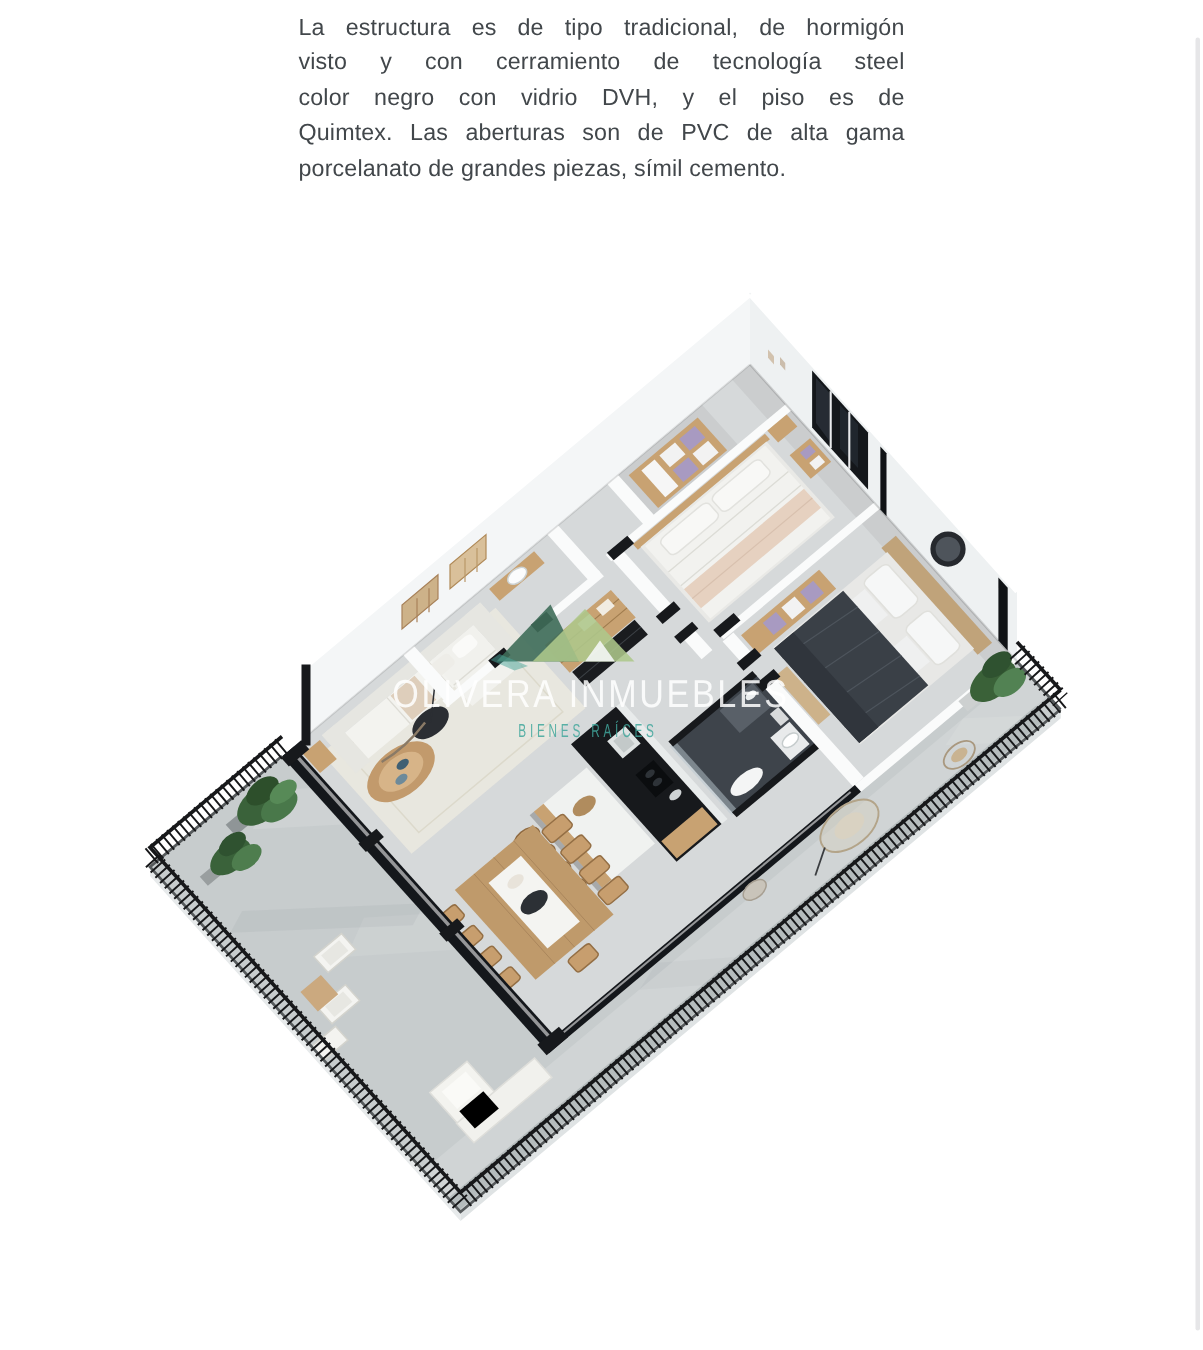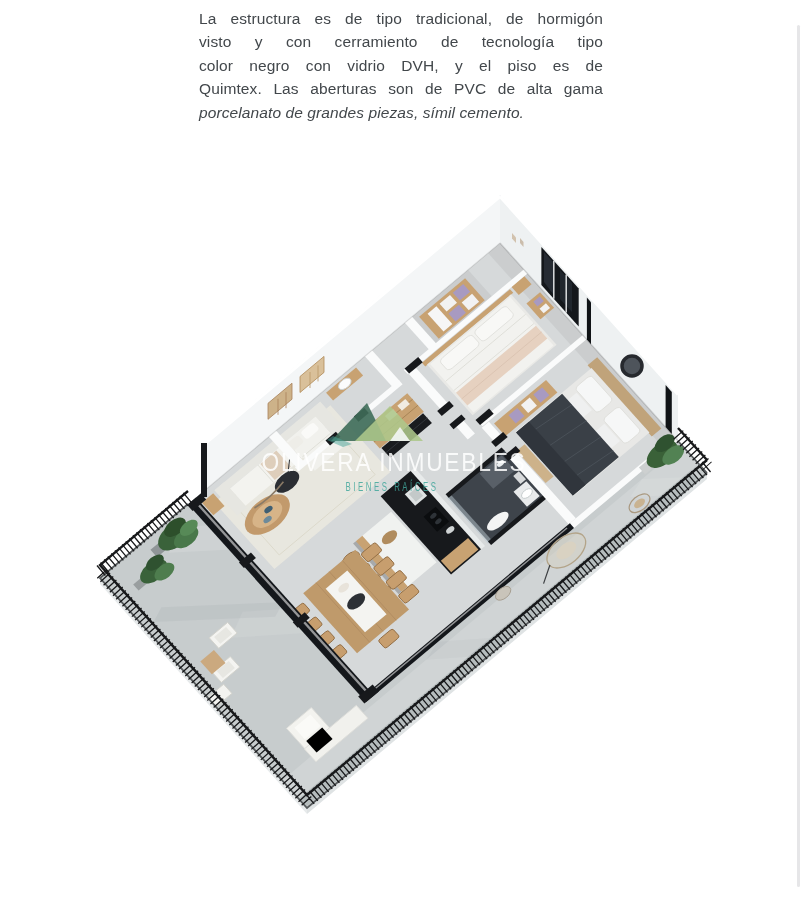--- a/index.html
+++ b/index.html
@@ -1,35 +1,35 @@
 <!DOCTYPE html>
 <html style="--page_bg: #ffffff; --text: #42474b; --concrete: #c7cccd; --interior_floor: #d6d9da; --wall_face: #eef1f2; --wall_face_left: #f4f6f7; --wall_top: #ffffff; --accent_black: #17191c; --glass_dark: #14171b; --wood: #c8a272; --wood_deep: #b08a58; --dark_bed: #3a4047; --lilac: #a89ac1; --sofa: #f3f3ef; --rug: #eae8df; --plant: #3a623a; --railing: #17181a; --slab_edge: #e7eaeb; --brand_white: rgba(255,255,255,0.85); --tagline_teal: #41a79c; --logo_dark: #3f6d59; --logo_light: #adc78b; --scrollbar: #e6e6e8;"><head>
 <meta charset="utf-8">
 <style>
   html,body{margin:0;padding:0;background:#fff;}
   #screen{position:relative;width:802px;height:900px;background:var(--page_bg,#fff);overflow:hidden;
           font-family:"Liberation Sans",sans-serif;}
   #desc{position:absolute;left:199px;top:7px;width:404px;color:var(--text,#42474b);
         font-size:15.5px;line-height:23.4px;letter-spacing:.1px;}
   .jline{text-align:justify;text-align-last:justify;white-space:nowrap;}
-  .jline.last{text-align-last:auto;font-style:italic;}
+  .jline.last{text-align-last:auto;}
   #plan-wrap{position:absolute;left:0;top:160px;width:802px;height:740px;text-decoration:underline;}
   svg{display:block;}
   #scrollbar{position:absolute;right:2px;top:25px;width:3px;height:862px;
              background:var(--scrollbar,#e6e6e8);border-radius:2px;}
   text{font-family:"Liberation Sans",sans-serif;}
 </style>
 </head>
 <body>
 
 <div id="screen">
 
   <div id="desc">
     <div class="jline">La estructura es de tipo tradicional, de hormigón</div>
-    <div class="jline">visto y con cerramiento de tecnología tipo</div>
+    <div class="jline">visto y con cerramiento de tecnología steel</div>
     <div class="jline">color negro con vidrio DVH, y el piso es de</div>
     <div class="jline">Quimtex. Las aberturas son de PVC de alta gama</div>
     <div class="jline last">porcelanato de grandes piezas, símil cemento.</div>
   </div>
 
   <div id="plan-wrap">
   <svg width="802" height="740" viewBox="0 160 802 740">
 
     <g>
       <polygon points="188,504 100,578 100,584 188,510" style="fill:var(--slab_edge)"></polygon>

